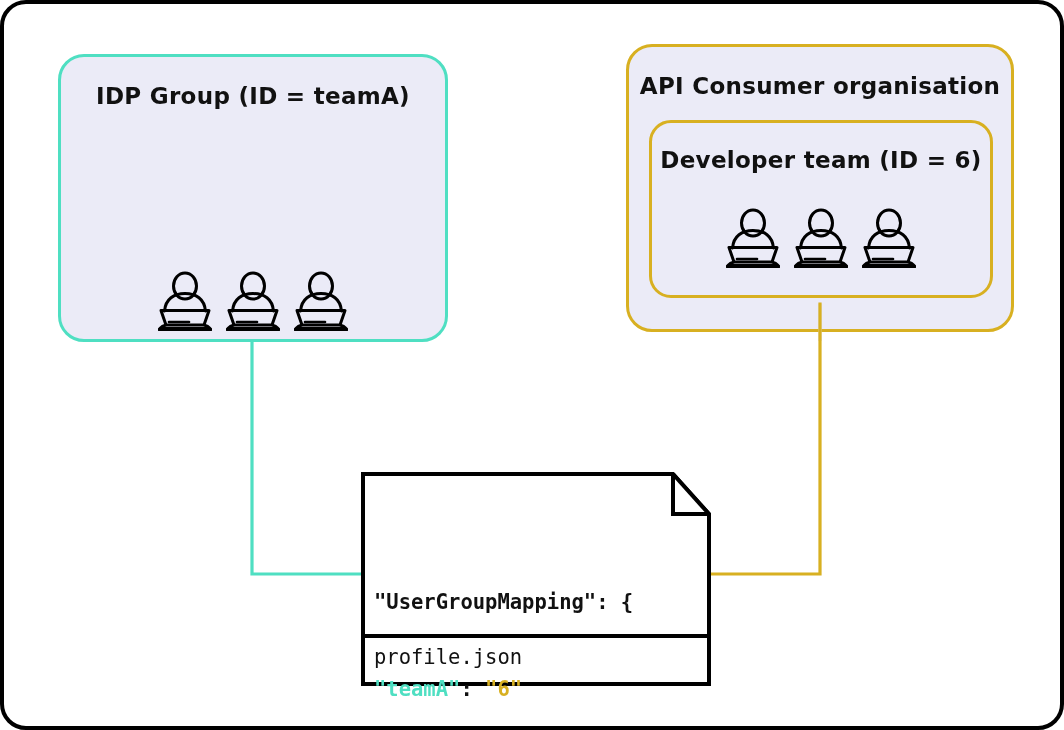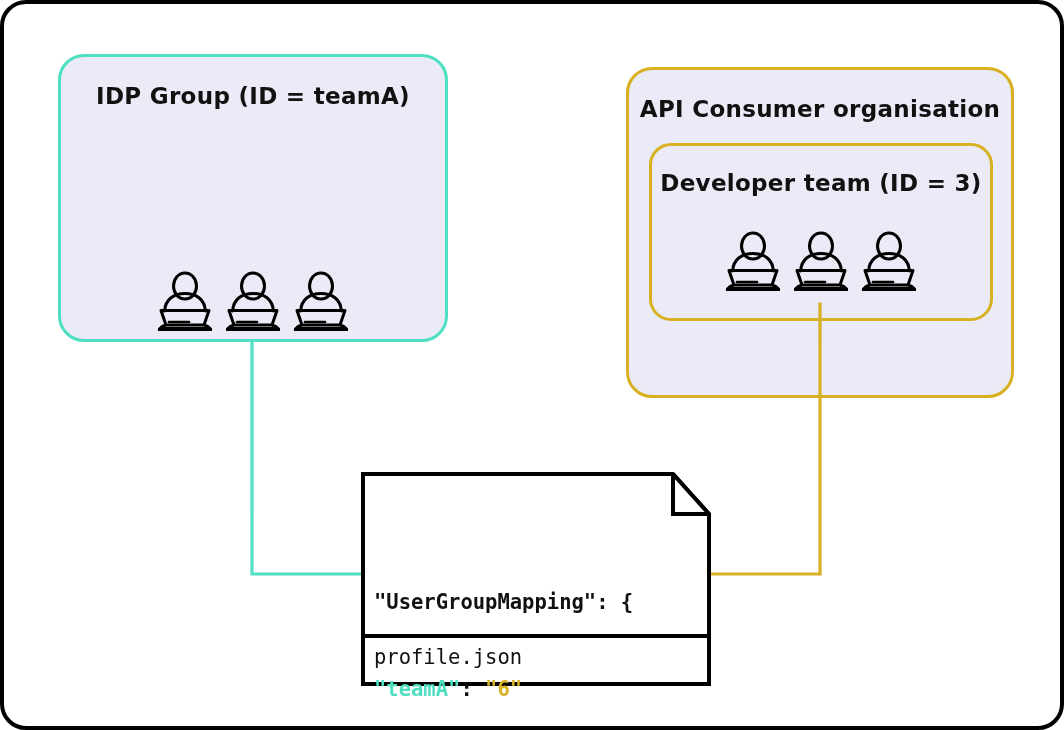--- a/index.html
+++ b/index.html
@@ -147,25 +147,25 @@
           <path d="M6.5 41 C7.5 29 16 23.5 27 23.5 C38 23.5 46.5 29 47.5 41" fill="none" stroke="#000" stroke-width="3" stroke-linecap="round"></path>
           <path d="M3 40.5 L51 40.5 L46 55 L8 55 Z" fill="none" stroke="#000" stroke-width="3" stroke-linejoin="round"></path>
           <path d="M8 55 C5.5 55.5 3.5 56.5 2 58.5 L52 58.5 C50.5 56.5 48.5 55.5 46 55" fill="none" stroke="#000" stroke-width="3" stroke-linejoin="round"></path>
           <line x1="1" y1="59.5" x2="53" y2="59.5" stroke="#000" stroke-width="3" stroke-linecap="round"></line>
           <line x1="11" y1="52" x2="31" y2="52" stroke="#000" stroke-width="2.6" stroke-linecap="round"></line>
         </svg>
       </span>
     </div>
   </div>
 
-  <div class="group-box yellow" style="left:622px; top:63px; width:388px; height:331px;">
+  <div class="group-box yellow" style="left:622px; top:40px; width:388px; height:288px;">
     <div class="box-title" style="top:26px;">API Consumer organisation</div>
 
     <div class="group-box inner" style="left:20px; top:73px; width:344px; height:178px;">
-      <div class="box-title" style="top:24px;">Developer team (ID = 3)</div>
+      <div class="box-title" style="top:24px;">Developer team (ID = 6)</div>
 
       <div class="people-row" style="left:0; right:0; top:84px;">
         <span>
           <svg width="54" height="62" viewBox="0 0 54 62">
             <ellipse cx="27" cy="16" rx="11.5" ry="13" fill="none" stroke="#000" stroke-width="3"></ellipse>
             <path d="M6.5 41 C7.5 29 16 23.5 27 23.5 C38 23.5 46.5 29 47.5 41" fill="none" stroke="#000" stroke-width="3" stroke-linecap="round"></path>
             <path d="M3 40.5 L51 40.5 L46 55 L8 55 Z" fill="none" stroke="#000" stroke-width="3" stroke-linejoin="round"></path>
             <path d="M8 55 C5.5 55.5 3.5 56.5 2 58.5 L52 58.5 C50.5 56.5 48.5 55.5 46 55" fill="none" stroke="#000" stroke-width="3" stroke-linejoin="round"></path>
             <line x1="1" y1="59.5" x2="53" y2="59.5" stroke="#000" stroke-width="3" stroke-linecap="round"></line>
             <line x1="11" y1="52" x2="31" y2="52" stroke="#000" stroke-width="2.6" stroke-linecap="round"></line>

